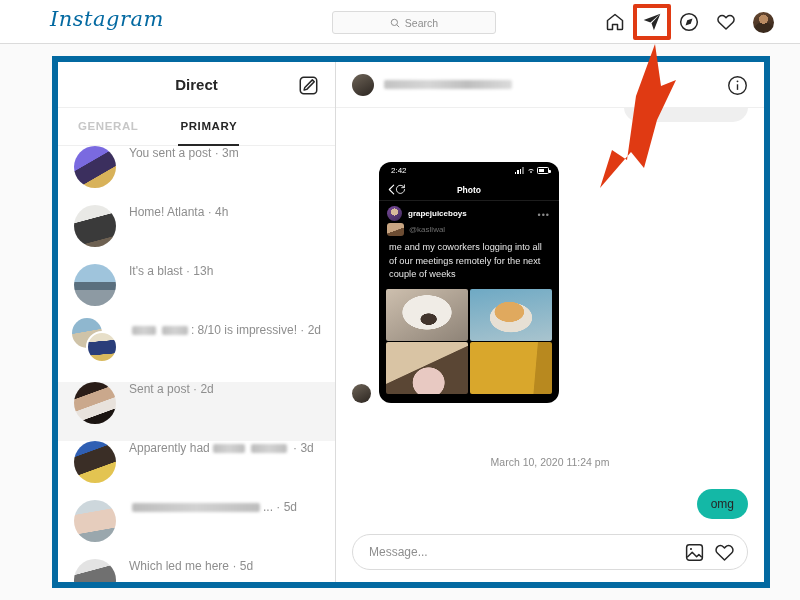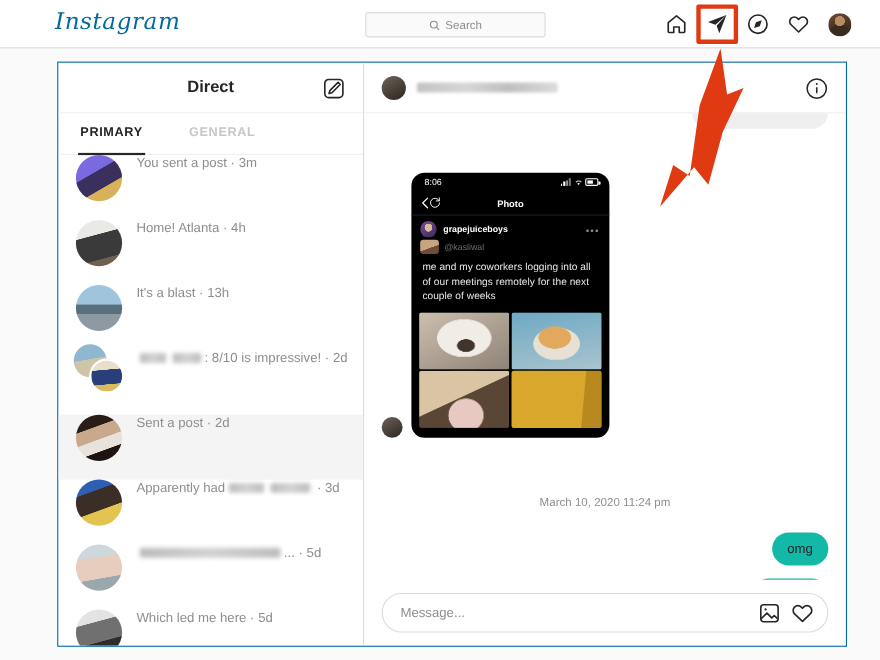--- a/index.html
+++ b/index.html
@@ -57,21 +57,21 @@
       radial-gradient(circle at 50% 34%, #b98b63 0 26%, transparent 27%),
       radial-gradient(circle at 50% 92%, #3a2a1d 0 42%, transparent 43%),
       linear-gradient(160deg,#6a4a32,#2e2119);
   }
 
   
   .content {
     position: absolute; left: 52px; top: 56px;
     width: 718px; height: 532px;
     background: #fff;
-    border: 1px solid #0369a1;
+    border: 6px solid #0369a1;
     display: flex; overflow: hidden;
   }
 
   
   .inbox { width: 278px; border-right: 1px solid #dbdbdb; display: flex; flex-direction: column; }
   .inbox-head {
     height: 46px; flex: 0 0 46px;
     border-bottom: 1px solid #efefef;
     display: flex; align-items: center; justify-content: center;
     position: relative;
@@ -270,22 +270,22 @@
         <span class="inbox-title">Direct</span>
         <span class="compose-btn">
           <svg width="21" height="21" viewBox="0 0 24 24" fill="none" stroke="#262626" stroke-width="1.7" stroke-linejoin="round" stroke-linecap="round">
             <rect x="2.6" y="2.6" width="18.8" height="18.8" rx="4"></rect>
             <path d="M16.4 5.6 18.6 7.8 10 16.4l-3 .8.8-3z" fill="none"></path>
           </svg>
         </span>
       </div>
 
       <div class="tabs">
+        <span class="tab">GENERAL</span>
         <span class="tab active">PRIMARY</span>
-        <span class="tab">GENERAL</span>
       </div>
 
       <div class="threads">
 
         <div class="thread">
           <span class="av ph1"></span>
           <span class="tmeta">
             <span class="blur-name" style="width:44px"></span>
             <span class="preview">
               <span class="txt">You sent a post</span>
@@ -406,21 +406,21 @@
 
       <div class="msgs">
 
         <div class="bubble-top"></div>
 
         <div class="post-row">
           <span class="post-av ph-chat"></span>
 
           <div class="phone">
             <div class="status-bar">
-              <span>8:06</span>
+              <span>2:42</span>
               <span class="sb-icons">
                 <span class="bars">
                     <i></i>
                     <i></i>
                     <i></i>
                     <i></i>
                   </span>
                 <svg width="8" height="7" viewBox="0 0 24 20" fill="#fff">
                   <path d="M12 18.2 8.4 14a5.6 5.6 0 0 1 7.2 0z"></path>
                   <path d="M12 8.6c2.5 0 4.8.9 6.5 2.5l1.9-2.2A12.5 12.5 0 0 0 12 5.6a12.5 12.5 0 0 0-8.4 3.3l1.9 2.2A9.6 9.6 0 0 1 12 8.6z" opacity=".85"></path>

